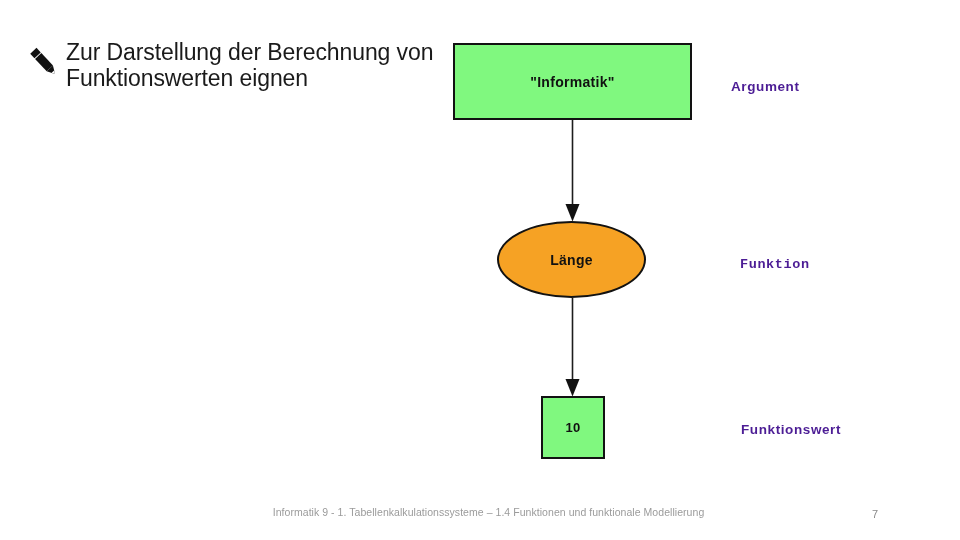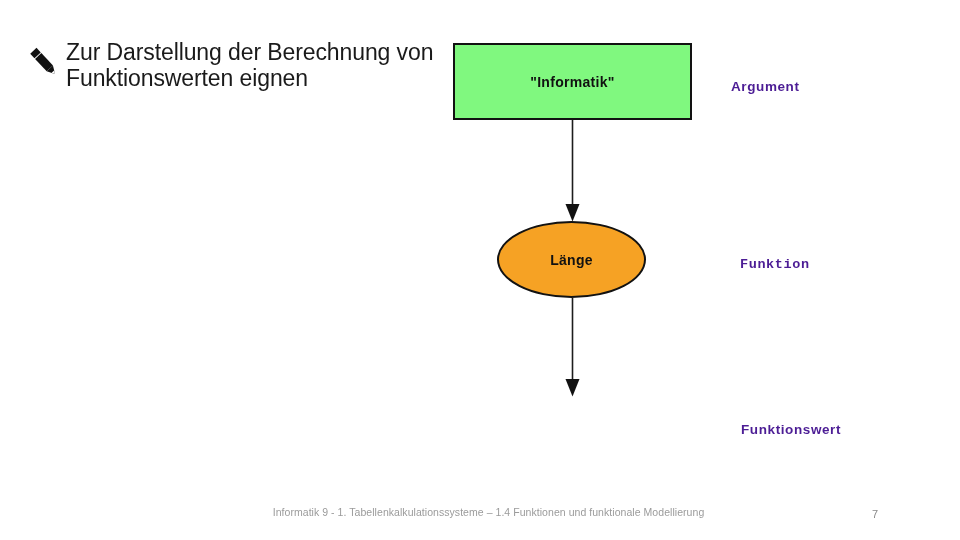--- a/index.html
+++ b/index.html
@@ -182,20 +182,23 @@
   </svg>
 
   <div class="node node-rect-top">
     <span>"Informatik"</span>
   </div>
 
   <div class="node node-ellipse">
     <span>Länge</span>
   </div>
 
+  <div class="node node-rect-bottom">
+    <span>10</span>
+  </div>
 
   <div class="annot annot-argument">Argument</div>
   <div class="annot annot-funktion">Funktion</div>
   <div class="annot annot-funktionswert">Funktionswert</div>
 
   <div class="footer-text">Informatik 9 - 1. Tabellenkalkulationssysteme – 1.4 Funktionen und funktionale Modellierung</div>
   <div class="footer-page">7</div>
 
 </div>
 

